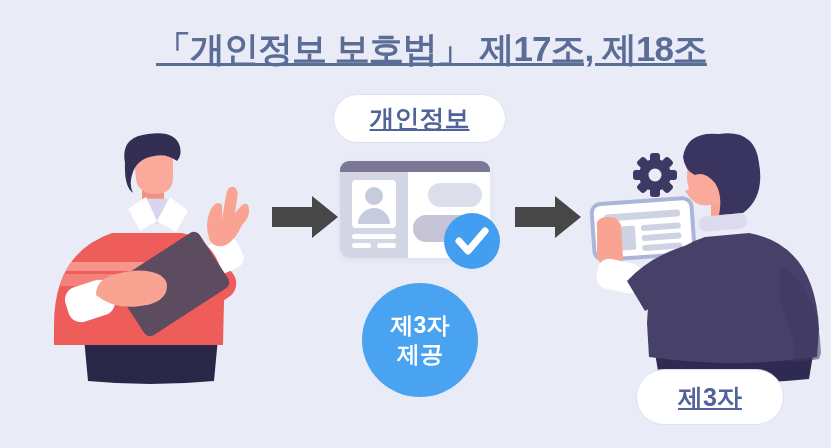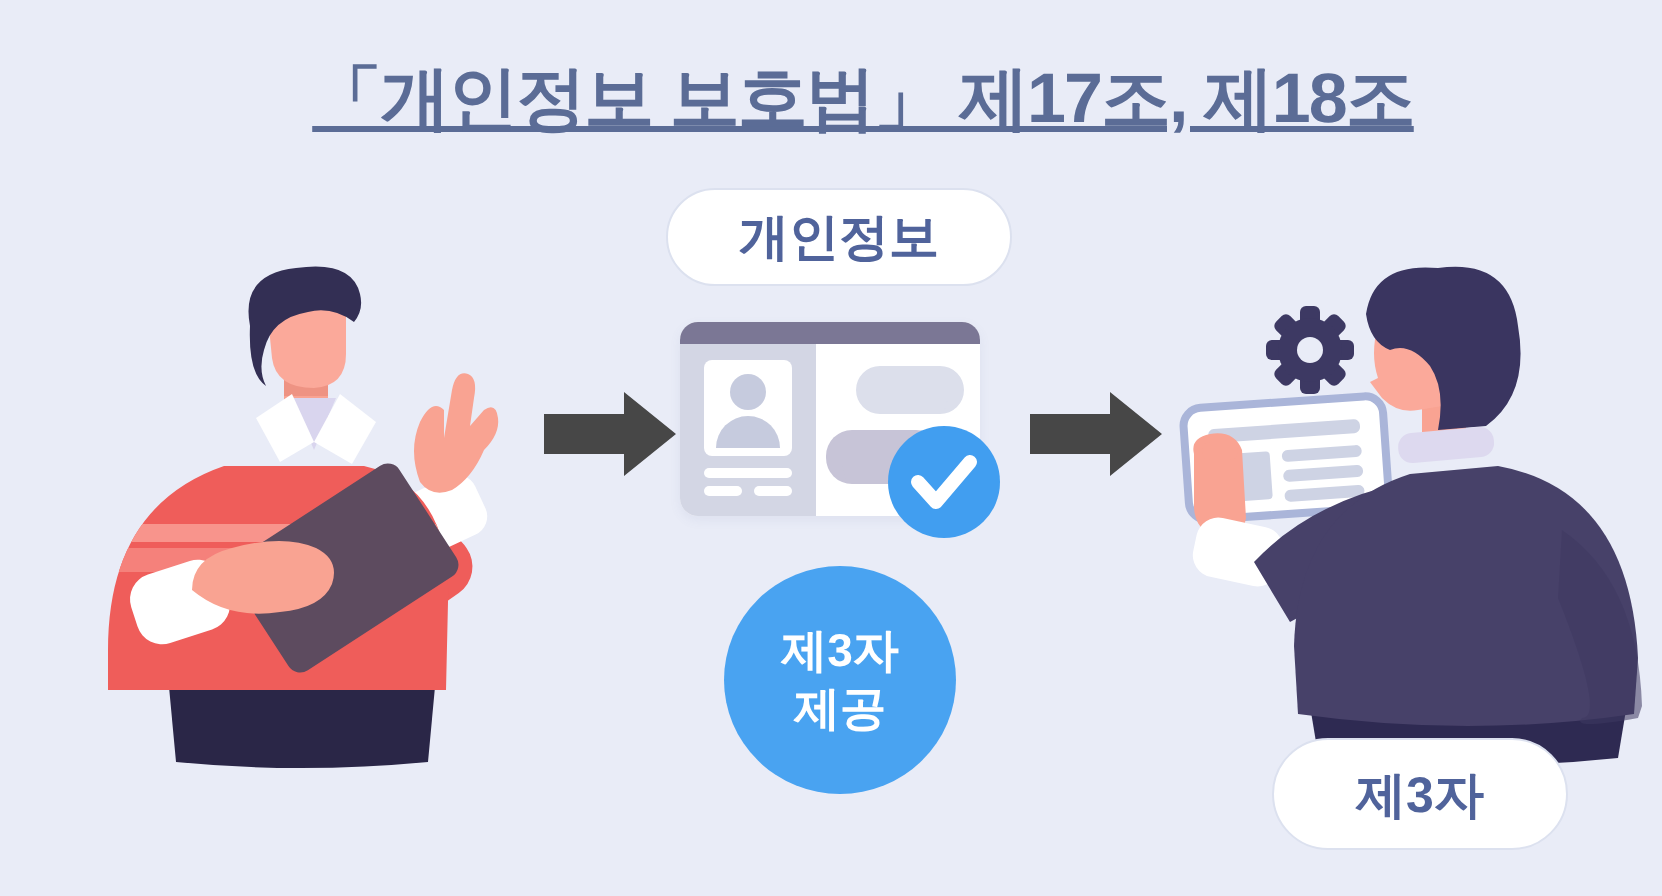--- a/index.html
+++ b/index.html
@@ -8,21 +8,21 @@
     background:#e9ecf7;
     font-family:"Liberation Sans","DejaVu Sans",sans-serif;
   }
   .page-title{
     position:absolute;top:26px;left:16px;width:831px;text-align:center;
     font-size:35px;font-weight:800;color:#5b6c96;letter-spacing:-1px;text-decoration:underline;
   }
   .pill{
     position:absolute;background:#ffffff;border:1.5px solid #dce1ef;
     border-radius:999px;display:flex;align-items:center;justify-content:center;
-    font-weight:700;color:#50639b;box-sizing:border-box;
+    font-weight:700;color:#50639b;box-sizing:border-box;text-decoration:underline;
   }
   .pill-data{left:333px;top:94px;width:173px;height:49px;font-size:25px;}
   .pill-source{left:62px;top:369px;width:150px;height:56px;font-size:25px;}
   .pill-target{left:636px;top:369px;width:148px;height:56px;font-size:25px;}
   .arrow{position:absolute;width:66px;height:42px;}
   .arrow-1{left:272px;top:196px;}
   .arrow-2{left:515px;top:196px;}
   .doc-card{
     position:absolute;left:340px;top:161px;width:150px;height:97px;
     border-radius:9px;background:#ffffff;overflow:hidden;

